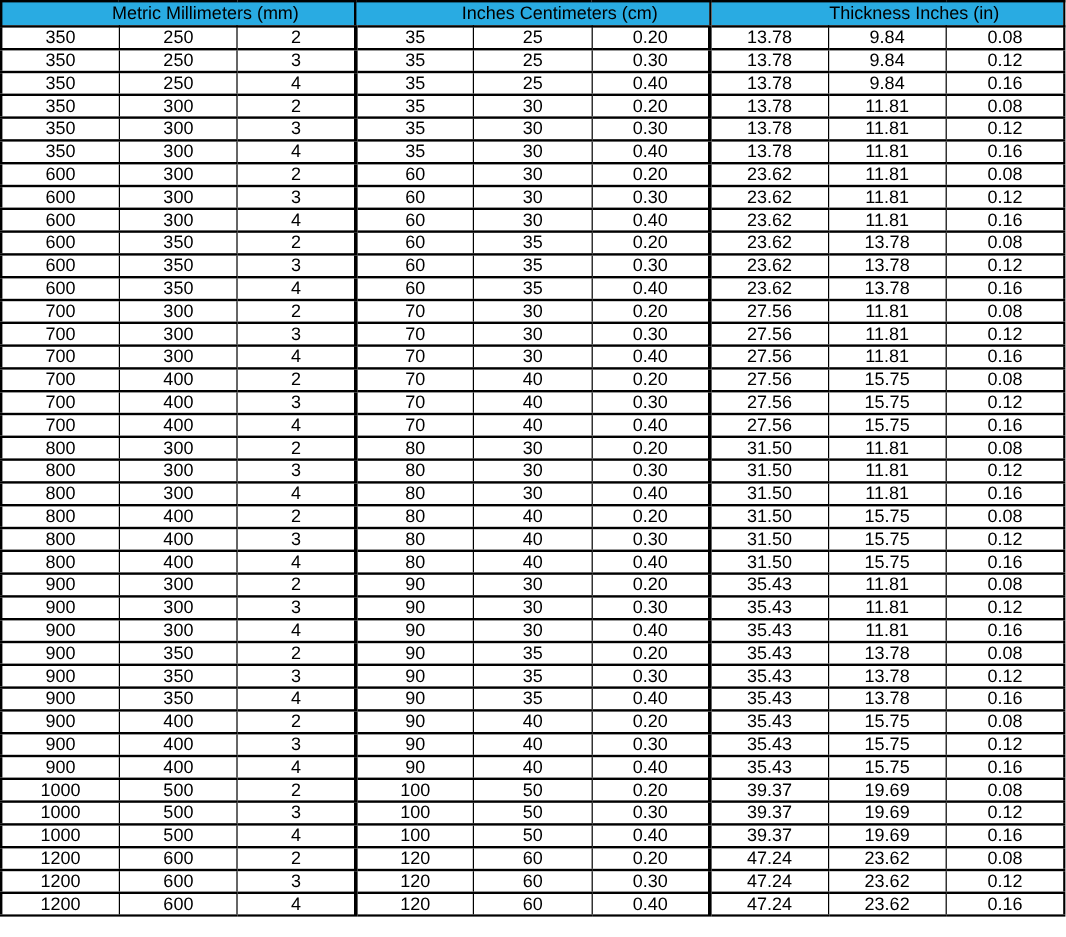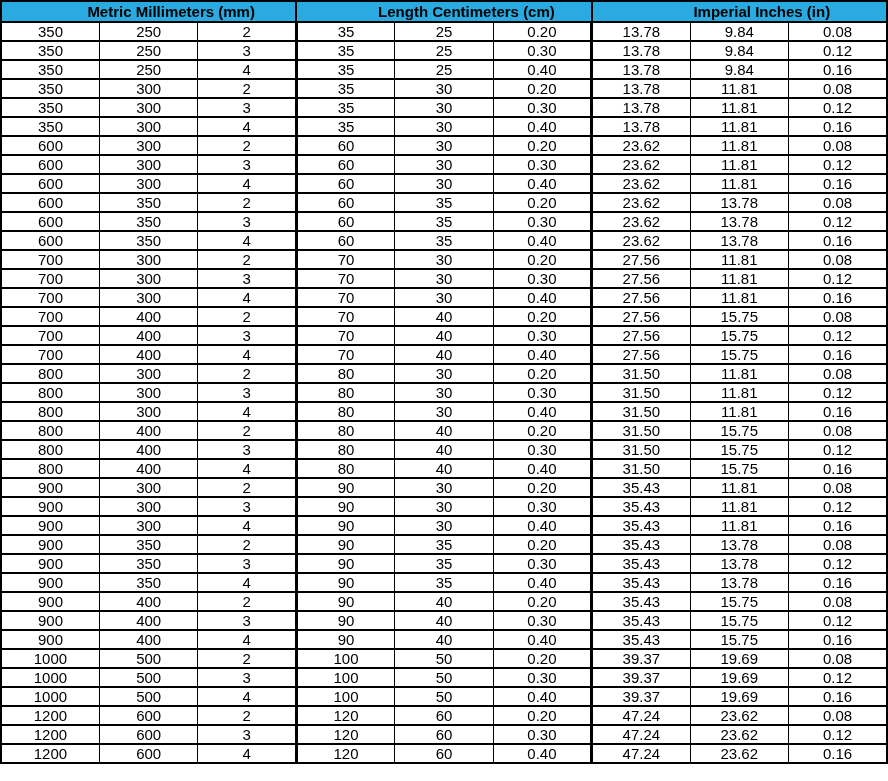--- a/index.html
+++ b/index.html
@@ -30,21 +30,21 @@
     border-top: 2px solid var(--border-color);
     border-bottom: 2px solid var(--border-color);
     text-align: center;
     vertical-align: middle;
     padding: 0;
     overflow: hidden;
     white-space: nowrap;
   }
   table.conversion thead th {
     background: var(--header-bg);
-    font-weight: bold;
+    font-weight: normal;
     font-size: 15px;
     height: 19px;
     line-height: 19px;
     padding-left: 45px;
   }
   table.conversion thead th.group-header {
     border-left-width: 2px;
     border-right-width: 2px;
   }
   table.conversion .group-start {
@@ -68,22 +68,22 @@
       <col>
       <col>
       <col>
       <col>
       <col>
       <col>
   </colgroup>
   <thead>
     <tr>
       <th colspan="3" class="group-header">Metric Millimeters (mm)</th>
-      <th colspan="3" class="group-header group-start">Length Centimeters (cm)</th>
-      <th colspan="3" class="group-header group-start">Imperial Inches (in)</th>
+      <th colspan="3" class="group-header group-start">Inches Centimeters (cm)</th>
+      <th colspan="3" class="group-header group-start">Thickness Inches (in)</th>
     </tr>
   </thead>
   <tbody id="table-body">
       <tr>
         <td>350</td>
         <td>250</td>
         <td>2</td>
         <td class="group-start">35</td>
         <td>25</td>
         <td>0.20</td>

